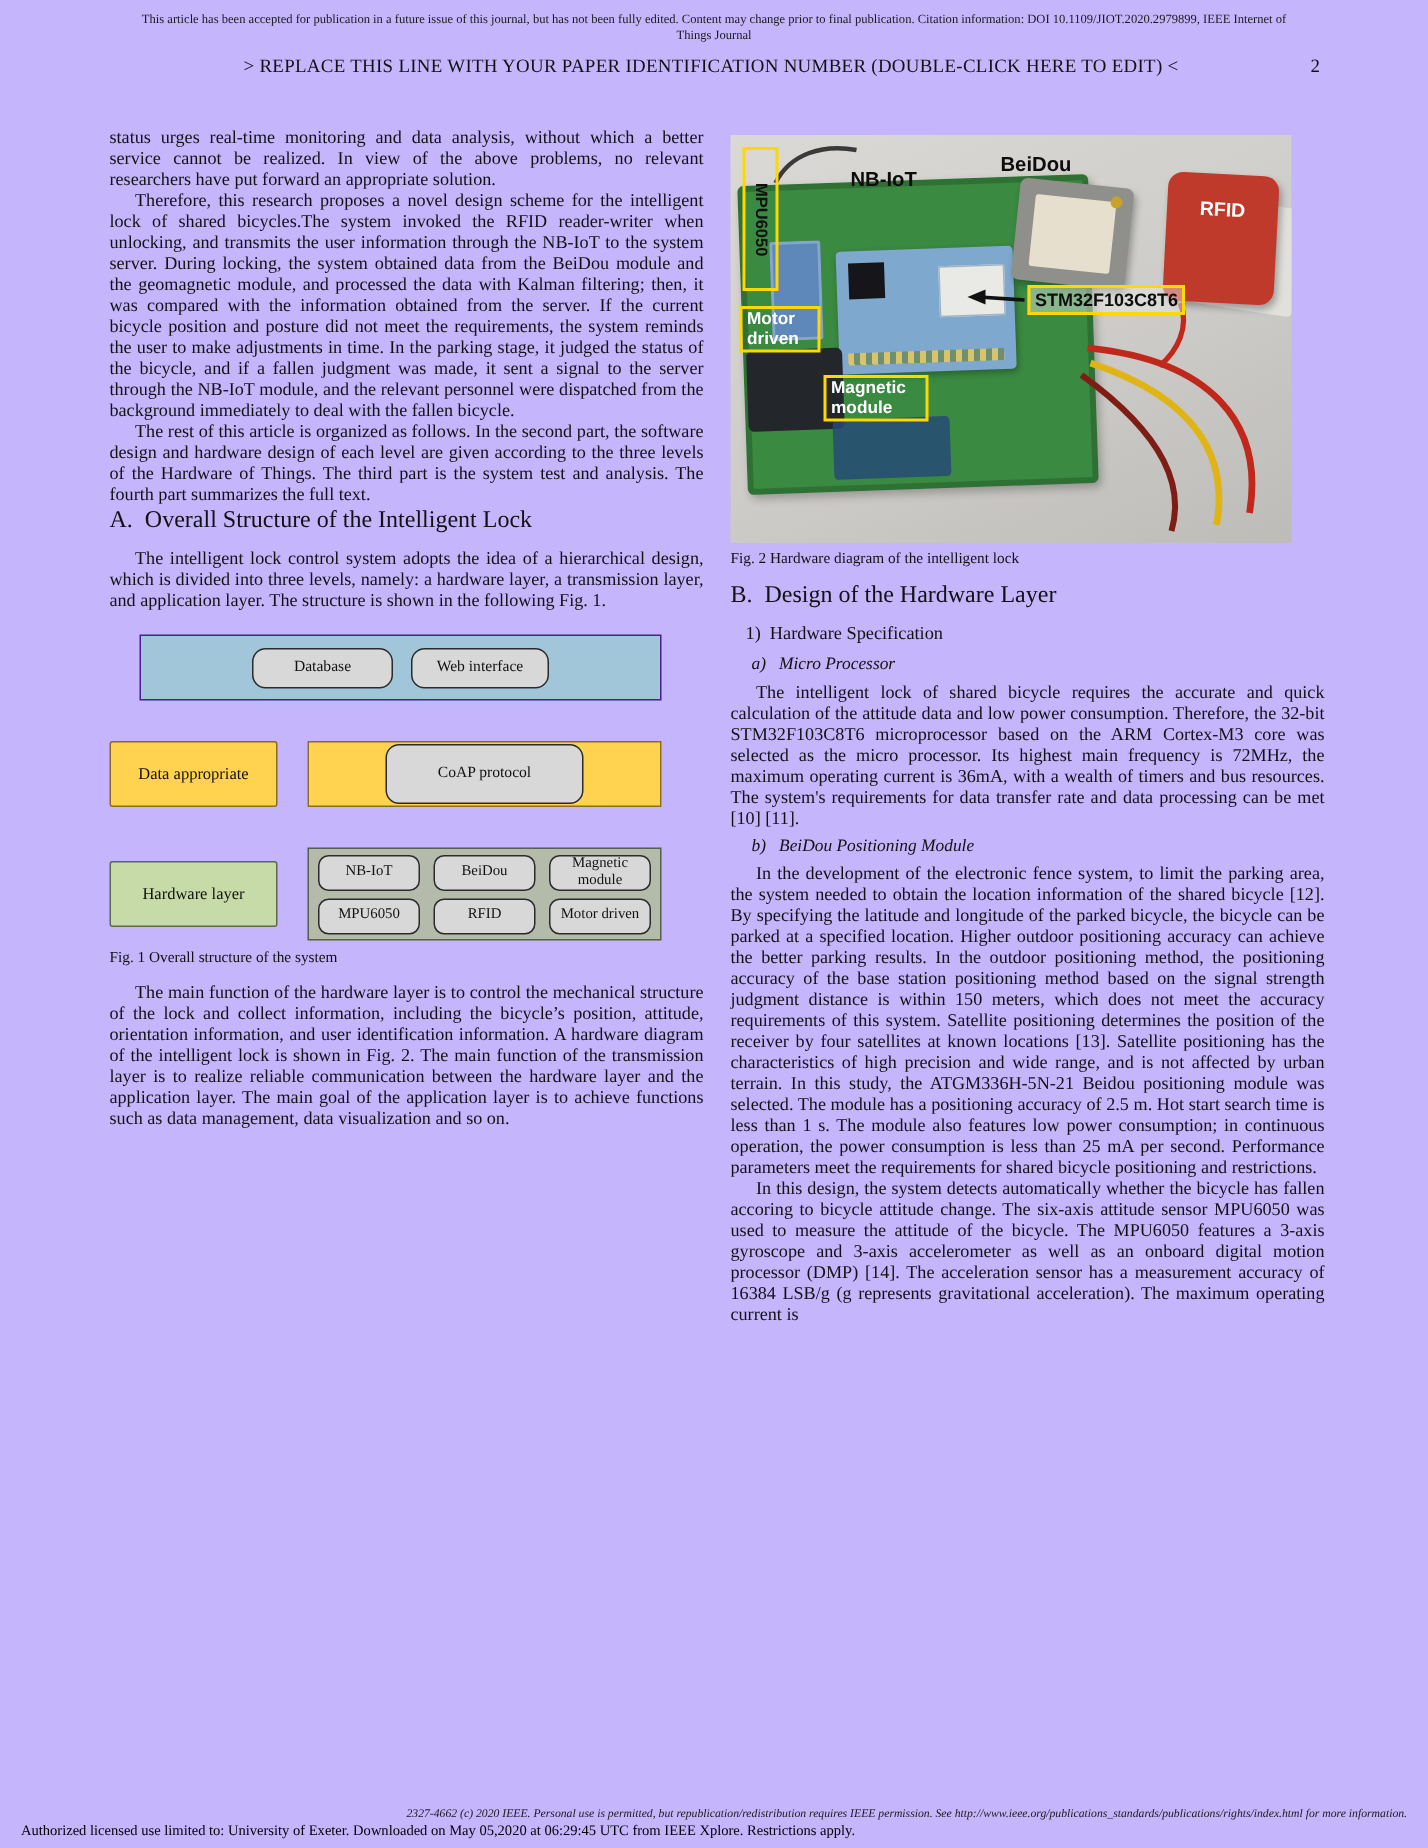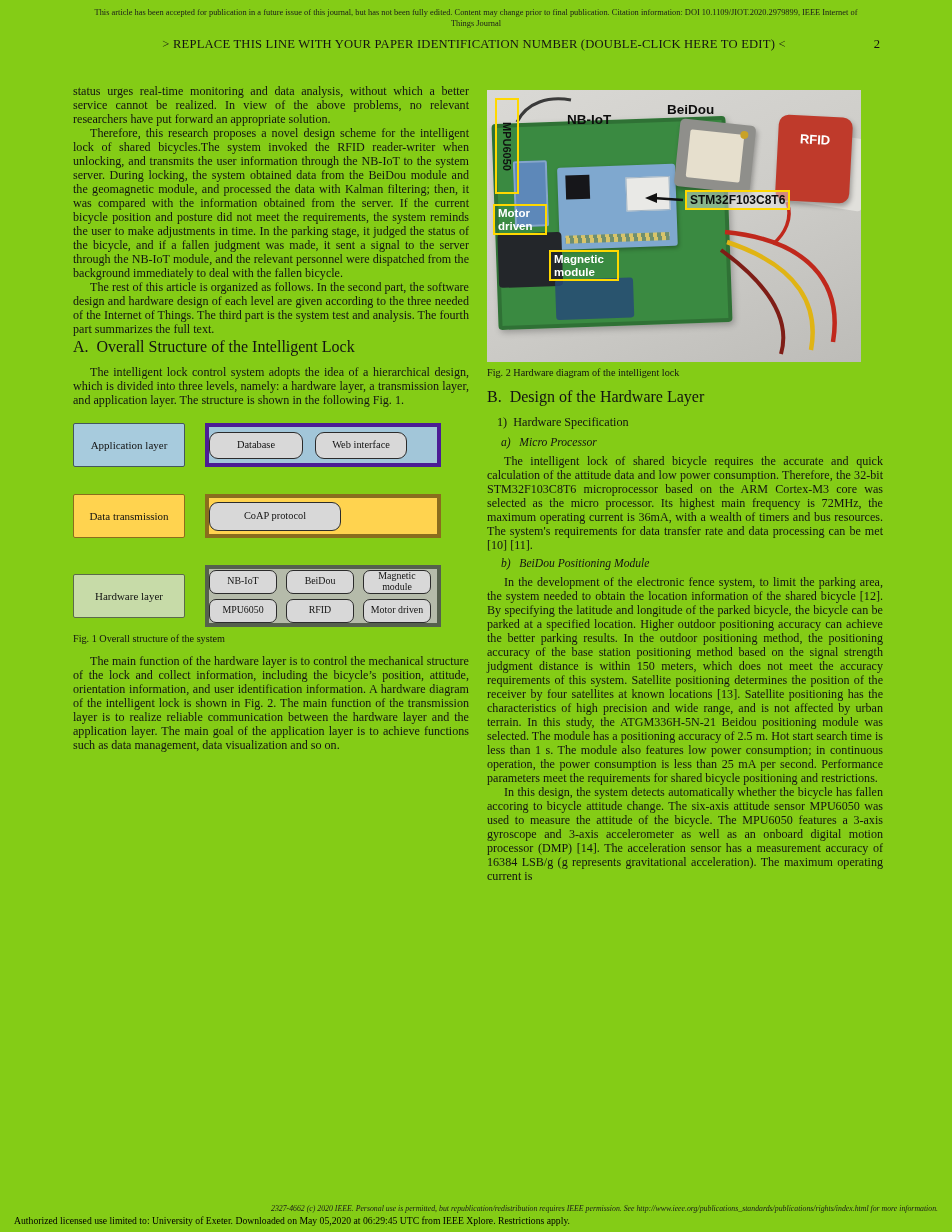--- a/index.html
+++ b/index.html
@@ -1,18 +1,18 @@
 <!DOCTYPE html>
 <html><head>
 <meta charset="utf-8">
 <style>
   * { box-sizing: border-box; }
   html,body { margin:0; padding:0; background:#ffffff; }
   .page {
-    position:relative; width:952px; height:1232px; background:#84cc16;
+    position:relative; width:952px; height:1232px; background:#c4b5fd;
     font-family:"Liberation Serif", serif; color:#121212; overflow:hidden;
   }
   .top-notice { position:absolute; top:7px; left:12px; right:12px; text-align:center;
     font-size:8.4px; line-height:1.35; color:#1a1a1a; }
   .running-head { position:absolute; top:37px; left:90px; right:94px; text-align:center;
     font-size:12.6px; letter-spacing:0.2px; }
   .page-number { position:absolute; top:37px; right:72px; font-size:12.6px; }
 
   .col { position:absolute; top:84px; width:396px; }
   .col-left  { left:73px; }
@@ -30,31 +30,31 @@
 
   
   .fig1 { width:368px; margin:16px 0 2px 0; }
   .fig1-row { display:flex; align-items:center; margin-bottom:27px; }
   .fig1-row:last-child { margin-bottom:6px; }
   .fig1-label { width:112px; height:44px; flex:0 0 112px; display:flex; align-items:center;
     justify-content:center; border:1px solid #44575e; font-size:11px; border-radius:2px; }
   .lbl-app  { background:#a7cbdd; }
   .lbl-data { background:#ffd34f; border-color:#8a6d1d; }
   .lbl-hw   { background:#c7dba8; border-color:#5b6b4a; }
-  .fig1-container { margin-left:20px; flex:1; border:4px solid #4c1d95; display:flex;
-    align-items:center; justify-content:flex-start; gap:12px; }
+  .fig1-container { margin-left:20px; flex:1; border:1px solid #4c1d95; display:flex;
+    align-items:center; justify-content:center; gap:12px; }
   .cont-app  { height:44px; background:#a2c6d9; }
   .cont-data { height:44px; background:#ffd34f; border-color:#8a6d1d; }
   .cont-hw   { height:62px; background:#b5bbaa; border-color:#55604d; }
   .comp { background:#d8d8d8; border:1px solid #2b2b2b; border-radius:9px;
     display:flex; align-items:center; justify-content:center; text-align:center;
     font-size:10.4px; line-height:10.8px; padding:2px 4px; }
   .comp-db  { width:94px; height:27px; }
   .comp-web { width:92px; height:27px; }
-  .comp-coap{ width:132px; height:29px; }
+  .comp-coap{ width:132px; height:40px; }
   .hw-grid { display:grid; grid-template-columns:repeat(3,68px); gap:5px 9px; }
   .hw-grid .comp { width:68px; height:24px; font-size:9.9px; line-height:10.2px; border-radius:7px; }
 
   
   .fig2-photo { position:relative; width:374px; height:272px; margin-top:6px;
     background:linear-gradient(155deg,#dad9d5 0%,#cdccc8 55%,#bdbcb8 100%); overflow:hidden; }
   .pcb { position:absolute; left:8px; top:30px; width:234px; height:206px;
     background:#3a8a41; border-radius:4px; transform:rotate(-2deg);
     box-shadow:inset 0 0 0 4px rgba(0,0,0,0.18), 2px 3px 6px rgba(0,0,0,0.25); }
   .mpu-board { position:absolute; left:20px; top:38px; width:34px; height:66px;
@@ -113,36 +113,35 @@
     <span>This article has been accepted for publication in a future issue of this journal, but has not been fully edited. Content may change prior to final publication. Citation information: DOI 10.1109/JIOT.2020.2979899, IEEE Internet of</span><br>
     <span>Things Journal</span>
   </div>
 
   <div class="running-head">&gt; REPLACE THIS LINE WITH YOUR PAPER IDENTIFICATION NUMBER (DOUBLE-CLICK HERE TO EDIT) &lt;</div>
   <div class="page-number">2</div>
 
   <div class="col col-left">
     <p class="para">status urges real-time monitoring and data analysis, without which a better service cannot be realized. In view of the above problems, no relevant researchers have put forward an appropriate solution.</p>
     <p class="para indent">Therefore, this research proposes a novel design scheme for the intelligent lock of shared bicycles.The system invoked the RFID reader-writer when unlocking, and transmits the user information through the NB-IoT to the system server. During locking, the system obtained data from the BeiDou module and the geomagnetic module, and processed the data with Kalman filtering; then, it was compared with the information obtained from the server. If the current bicycle position and posture did not meet the requirements, the system reminds the user to make adjustments in time. In the parking stage, it judged the status of the bicycle, and if a fallen judgment was made, it sent a signal to the server through the NB-IoT module, and the relevant personnel were dispatched from the background immediately to deal with the fallen bicycle.</p>
-    <p class="para indent">The rest of this article is organized as follows. In the second part, the software design and hardware design of each level are given according to the three needed of the Internet of Things. The third part is the system test and analysis. The fourth part summarizes the full text.</p>
+    <p class="para indent">The rest of this article is organized as follows. In the second part, the software design and hardware design of each level are given according to the three levels of the Hardware of Things. The third part is the system test and analysis. The fourth part summarizes the full text.</p>
 
     <div class="sub-head">A.&nbsp;&nbsp;Overall Structure of the Intelligent Lock</div>
 
     <p class="para indent">The intelligent lock control system adopts the idea of a hierarchical design, which is divided into three levels, namely: a hardware layer, a transmission layer, and application layer. The structure is shown in the following Fig. 1.</p>
 
     <div class="fig1">
       <div class="fig1-row">
-        <div class="fig1-label lbl-app">Application layer</div>
         <div class="fig1-container cont-app">
           <div class="comp comp-db">Database</div>
           <div class="comp comp-web">Web interface</div>
         </div>
       </div>
       <div class="fig1-row">
-        <div class="fig1-label lbl-data">Data transmission</div>
+        <div class="fig1-label lbl-data">Data appropriate</div>
         <div class="fig1-container cont-data">
           <div class="comp comp-coap">CoAP protocol</div>
         </div>
       </div>
       <div class="fig1-row">
         <div class="fig1-label lbl-hw">Hardware layer</div>
         <div class="fig1-container cont-hw">
           <div class="hw-grid">
             <div class="comp">NB-IoT</div>
             <div class="comp">BeiDou</div>

